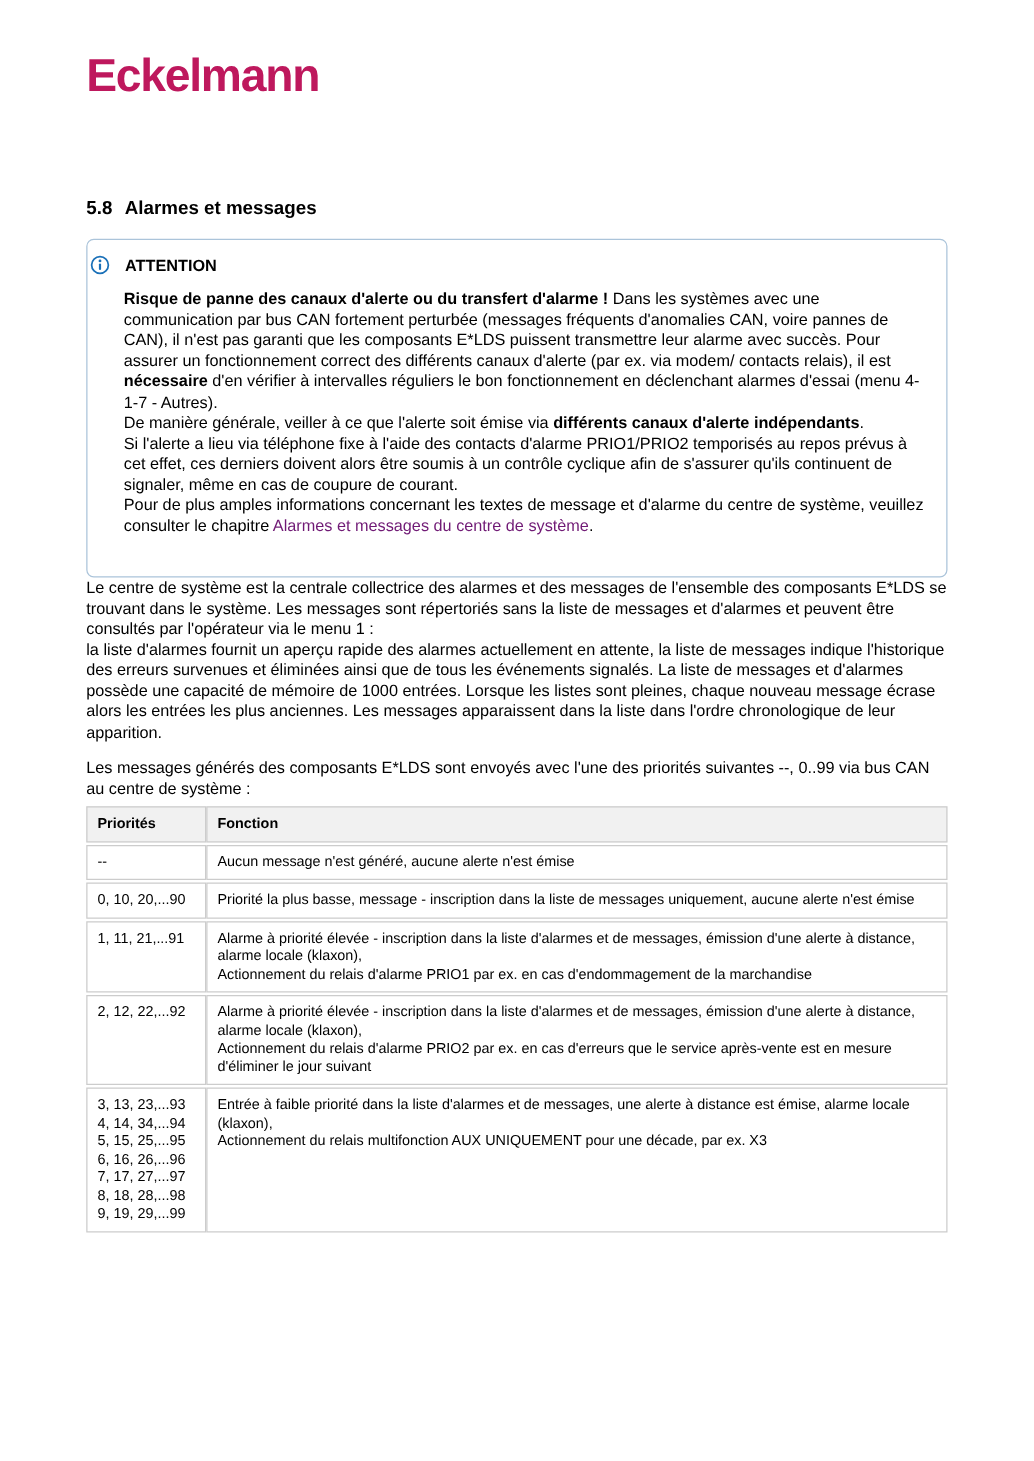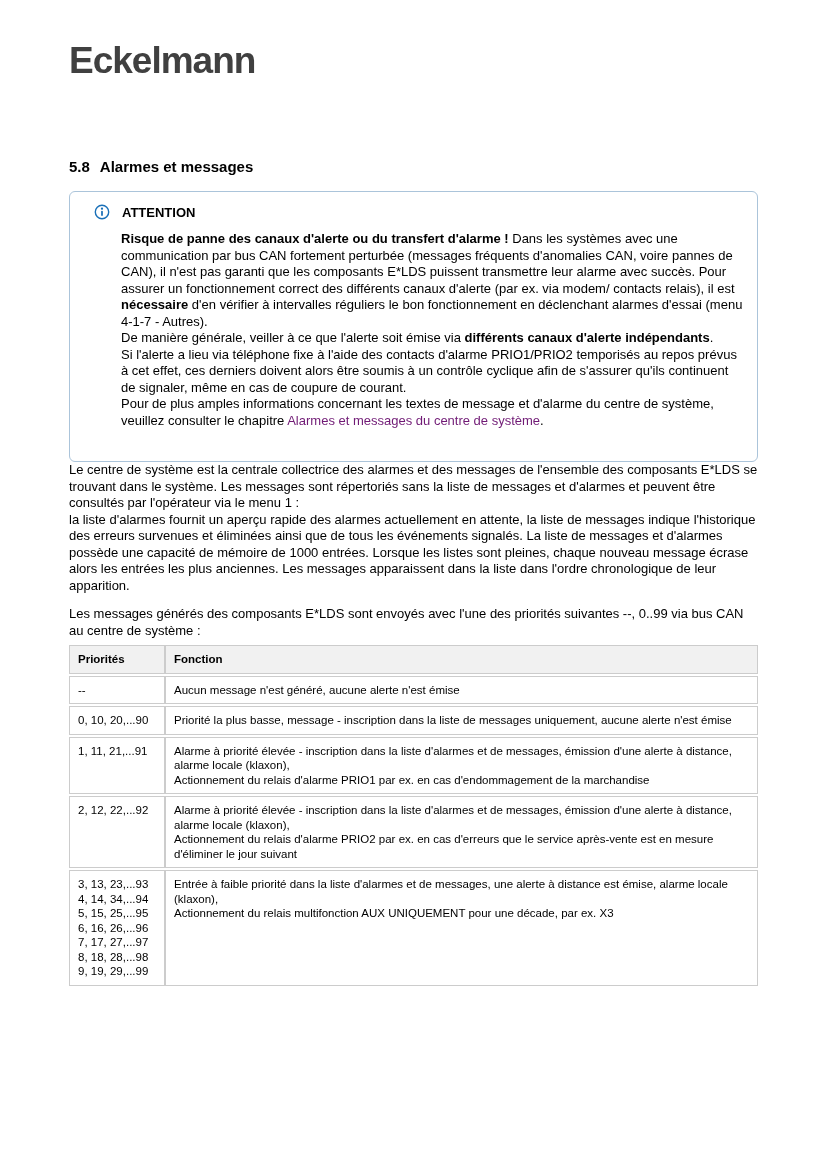--- a/index.html
+++ b/index.html
@@ -12,38 +12,38 @@
     margin: 0 auto;
     background: #fff;
     overflow: hidden;
   }
   .content { margin: 0 69px; }
 
   .logo {
     margin-top: 40px;
     font-size: 37px;
     font-weight: bold;
-    color: #404040;
+    color: #be185d;
     letter-spacing: -1px;
     line-height: 42px;
   }
 
   .section-heading {
     margin-top: 76px;
     font-size: 15px;
     font-weight: bold;
     line-height: 18px;
   }
   .section-heading .sec-num { margin-right: 10px; }
 
   .att-box {
     margin-top: 15px;
     border: 1px solid #abc4da;
     border-radius: 6px;
-    padding: 12px 14px 14px 24px;
+    padding: 12px 14px 14px 2px;
   }
   .att-head { display: flex; align-items: center; }
   .att-icon { width: 16px; height: 16px; flex: 0 0 16px; }
   .att-title { font-size: 13px; font-weight: bold; margin-left: 12px; }
   .att-body {
     margin: 11px 0 18px 27px;
     font-size: 13px;
     line-height: 16.5px;
   }
   .bold { font-weight: bold; }

